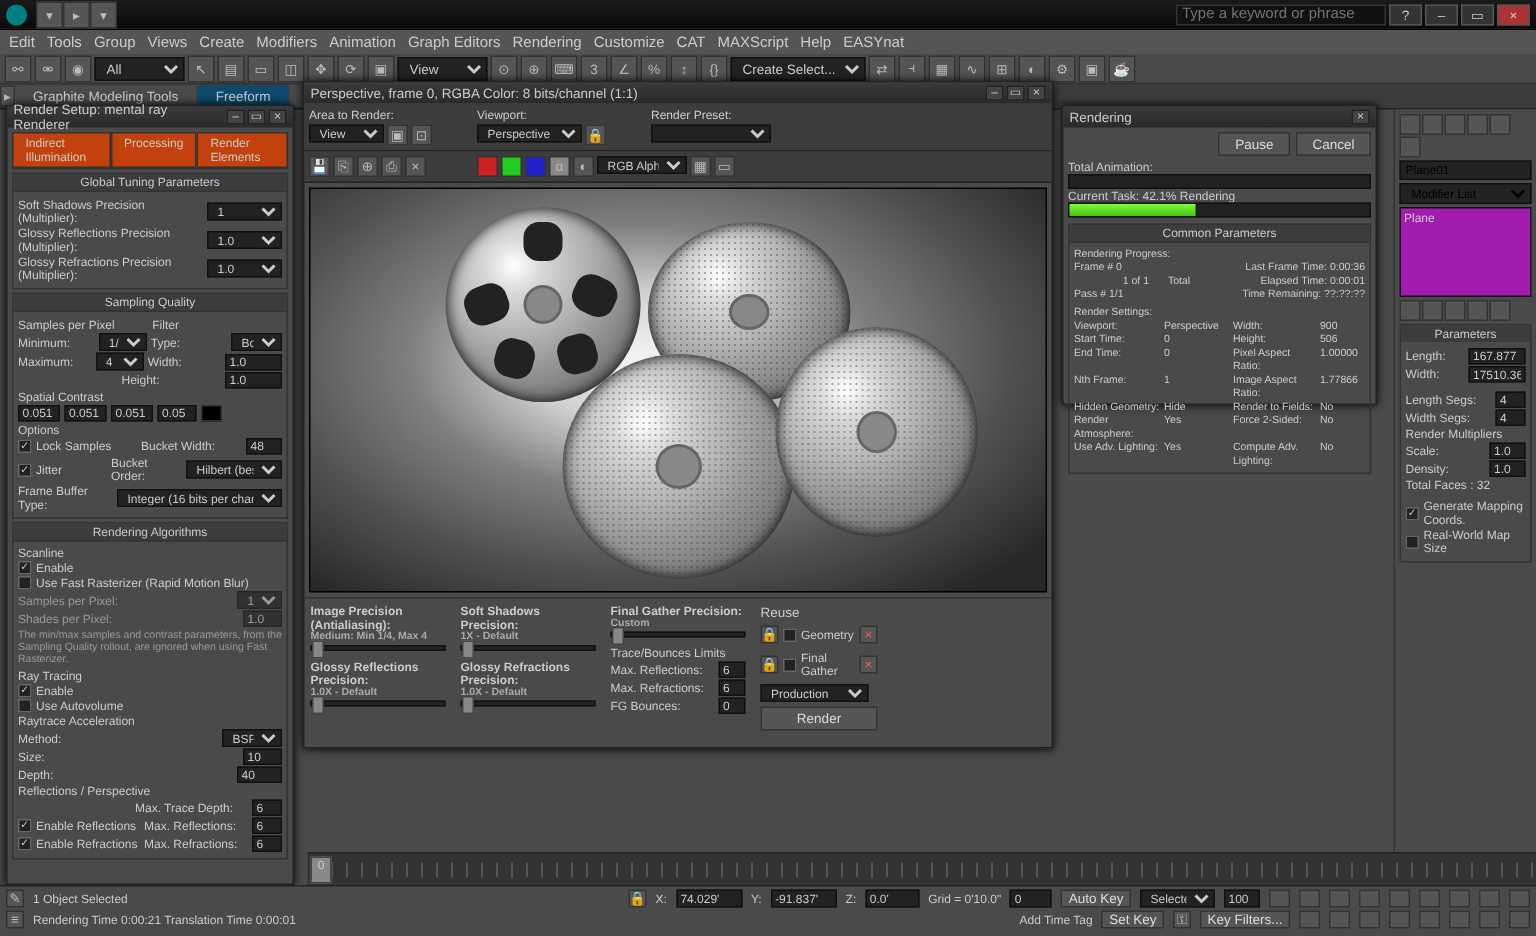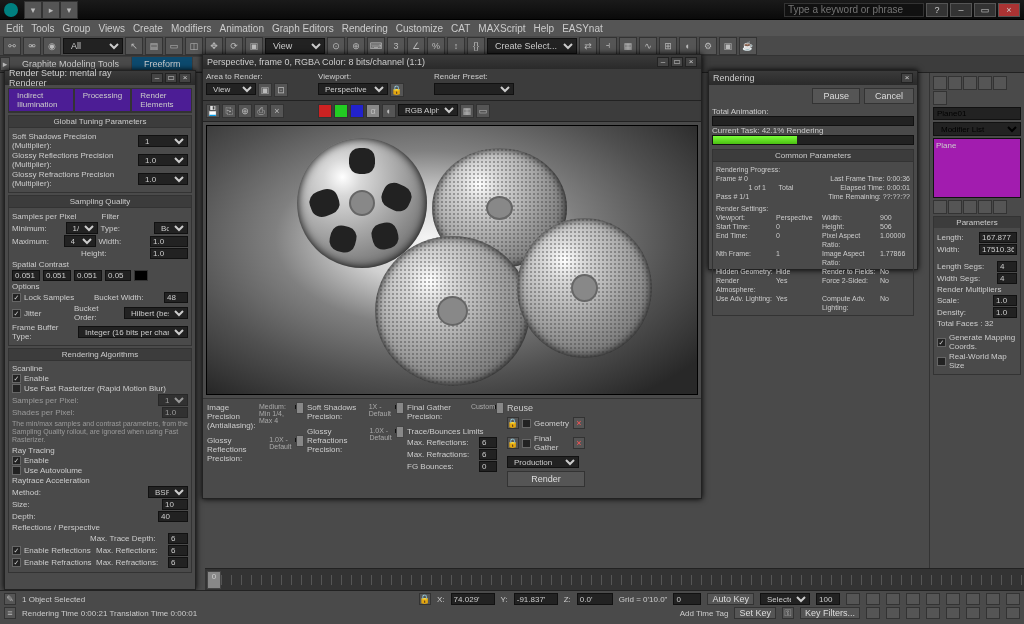--- a/index.html
+++ b/index.html
@@ -21,42 +21,42 @@
 
 
 .fwin { position:absolute; background:#4a4a4a; border:1px solid #222; box-shadow:0 0 6px #000;}
 .fwin .ftitle { height:14px; background:linear-gradient(#3a3a3a,#2a2a2a); display:flex; align-items:center; padding:0 4px; font-size:9px;}
 .fwin .ftitle .fctrl { margin-left:auto; display:flex; gap:2px;}
 .fwin .ftitle .fctrl span { width:12px; height:10px; background:#444; border:1px solid #222; text-align:center; line-height:8px; font-size:8px;}
 .fwin .fbody { padding:3px; font-size:8px;}
 
 
 .tabrow { display:flex; border-bottom:1px solid #333; margin-bottom:2px;}
-.tabrow span { padding:2px 8px; background:#4c1d95; border:1px solid #333; font-size:8px;}
+.tabrow span { padding:2px 8px; background:#c2410c; border:1px solid #333; font-size:8px;}
 .sect { border:1px solid #333; margin:2px 0; }
 .sect .shead { background:#3c3c3c; text-align:center; padding:1px; font-size:8px; border-bottom:1px solid #333;}
 .sect .sbody { padding:3px;}
 .row { display:flex; align-items:center; margin:1px 0; gap:3px;}
 .row label { flex:1; font-size:8px;}
 .tinysel { height:12px; font-size:8px; background:#222; color:#ccc; border:1px solid #111; padding:0 2px; width:50px;}
 .tinyspin { display:inline-flex; align-items:center;}
 .tinyspin input { width:38px; height:11px; background:#222; border:1px solid #111; color:#ccc; font-size:8px; padding:0 2px;}
 .tinycheck { width:9px; height:9px; background:#222; border:1px solid #666; display:inline-block; font-size:7px; line-height:7px; text-align:center; color:#ccc;}
 
 
 .vpbar { background:#3c3c3c; padding:3px; display:flex; gap:30px; border-bottom:1px solid #222;}
 .vpbar .grp { display:flex; flex-direction:column; gap:2px; font-size:8px;}
 .vpbar .grp .ctrls { display:flex; gap:2px;}
 .vpimg { background:radial-gradient(ellipse at 45% 42%, #f4f4f4 0%, #d0d0d0 20%, #808080 40%, #505050 65%, #282828 90%); height:270px; margin:3px; position:relative; border:1px solid #000;}
 .wheel { position:absolute; border-radius:50%; background:radial-gradient(circle at 35% 30%, #ffffff 0%, #d8d8d8 15%, #888 65%, #555 100%); box-shadow:inset 0 0 10px #000;}
 .wheel .hole { position:absolute; background:#222; border-radius:40%; }
 .wheel .center { position:absolute; left:40%; top:40%; width:20%; height:20%; background:#888; border-radius:50%; border:2px solid #666;}
 .noise { position:absolute; inset:0; background-image:radial-gradient(#333 1px, transparent 1px); background-size:4px 4px; opacity:0.35; border-radius:50%;}
 
-.slider-row { display:flex; font-size:8px; width:90px;}
+.slider-row { display:flex; flex-direction:column; font-size:8px; width:90px;font-weight:bold;}
 .slider-row .track { height:4px; background:#222; position:relative; margin-top:2px; border:1px solid #111;}
 .slider-row .track:after { content:''; position:absolute; width:6px; height:10px; background:#888; border:1px solid #444; top:-4px;}
 .btn-sm { background:#555; border:1px solid #333; padding:2px 10px; font-size:9px; color:#ddd;}
 
 
 .cmd { width:95px; background:#4a4a4a; border-left:1px solid #333; margin-left:auto; padding:3px; display:flex; flex-direction:column; gap:2px;}
 .cmd .iconrow { display:flex; gap:1px; flex-wrap:wrap;}
 .cmd .iconrow span { width:14px; height:14px; background:#555; border:1px solid #333;}
 .cmd .pname { background:#222; border:1px solid #111; padding:1px 3px; font-size:8px;}
 .cmd .rollout { border:1px solid #333; }

